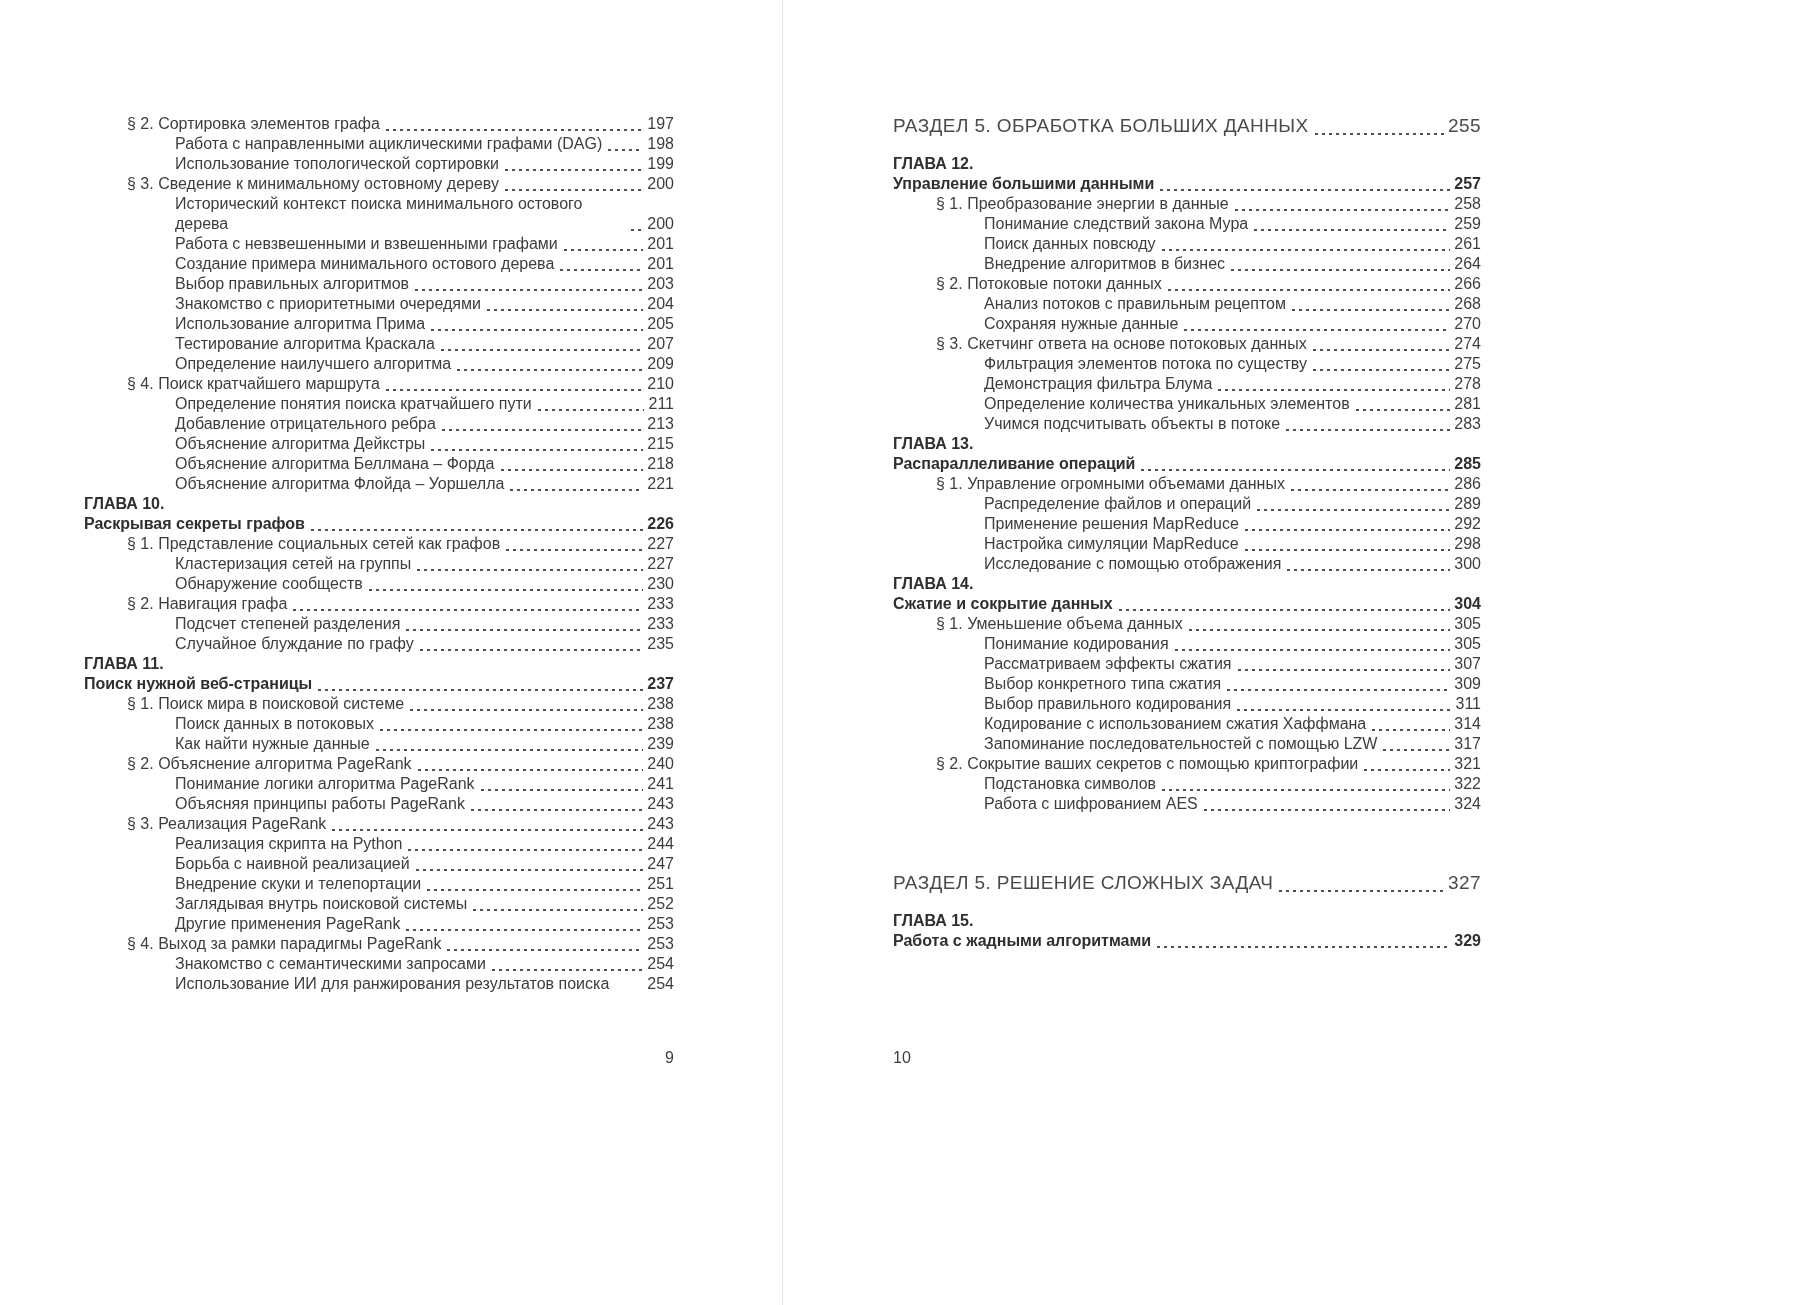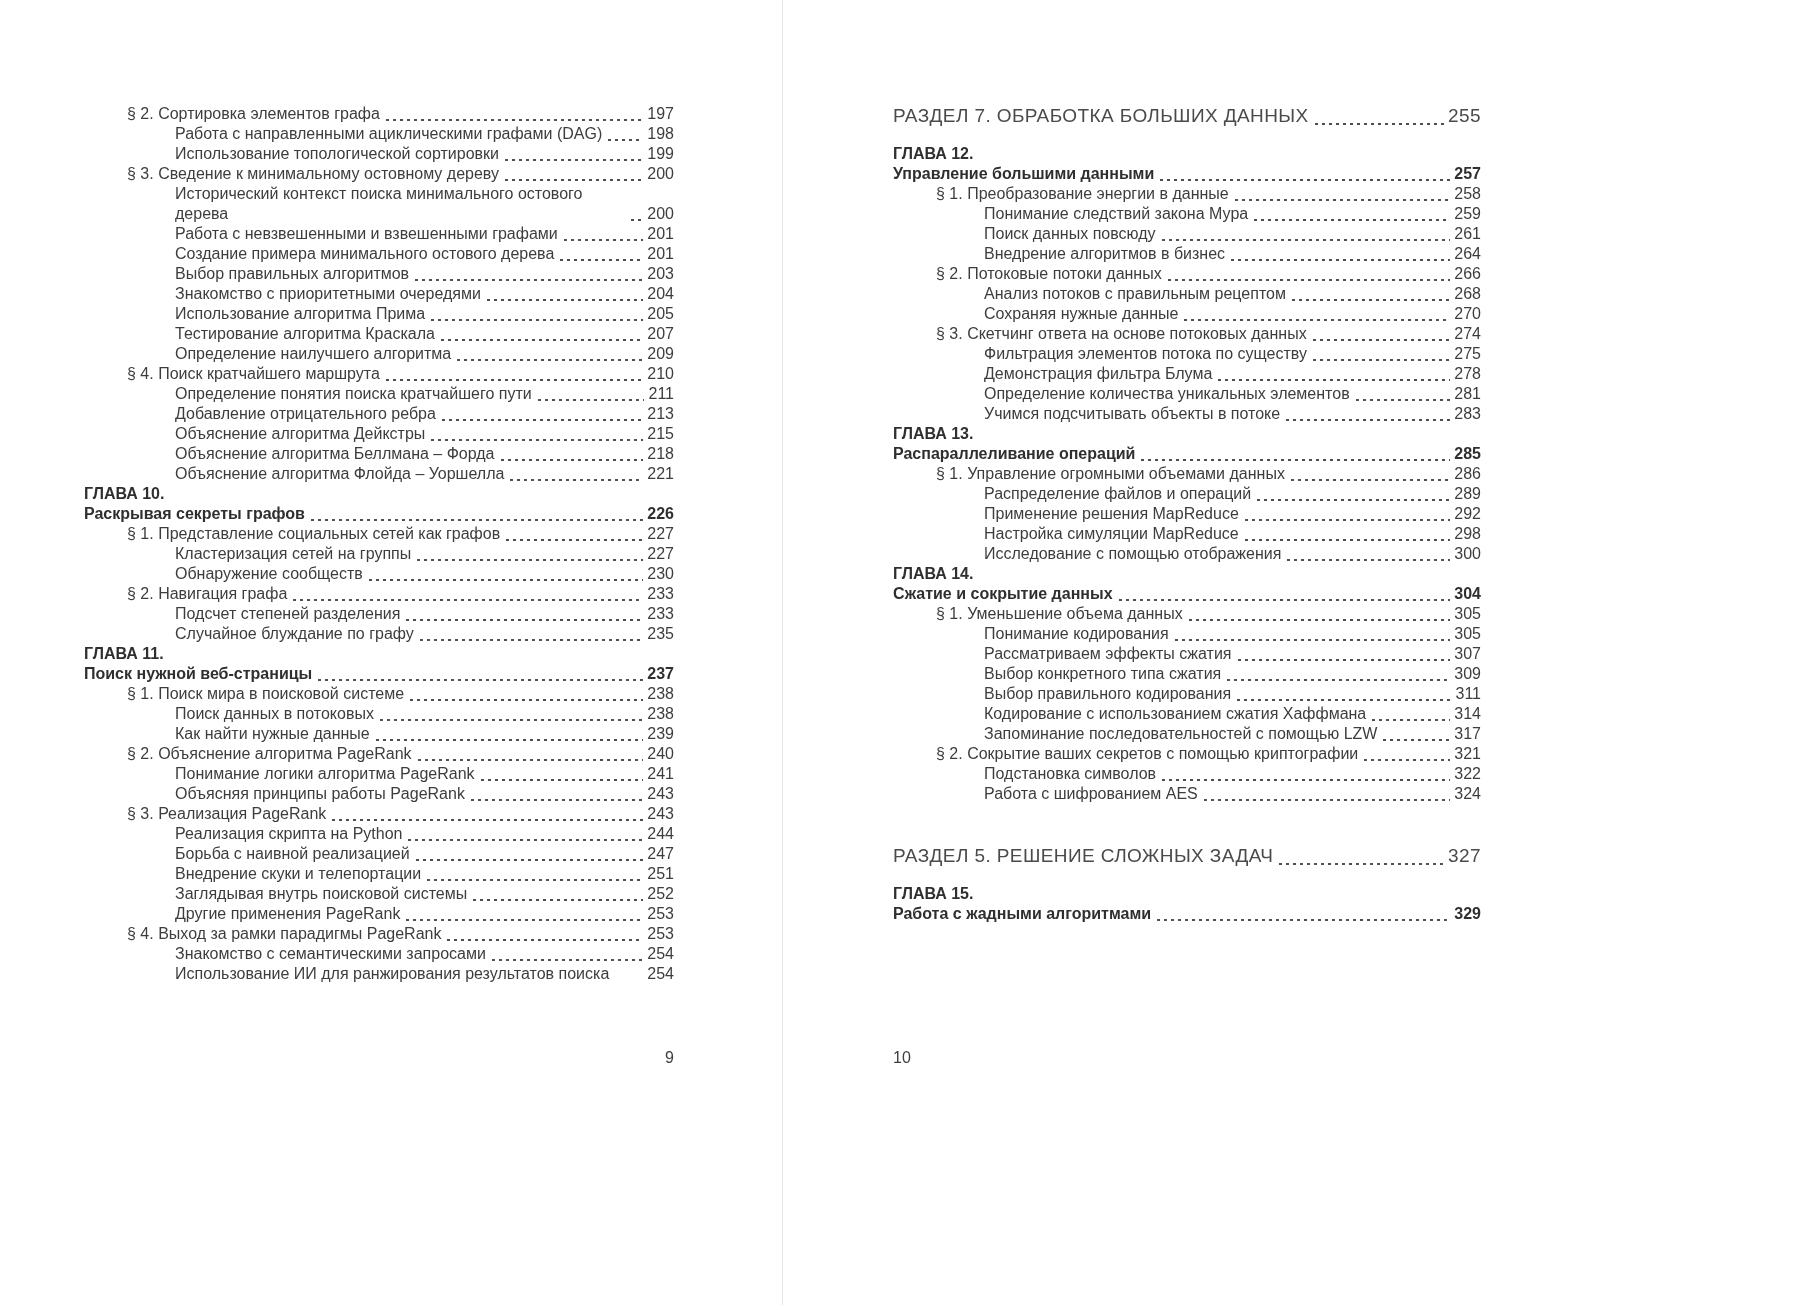--- a/index.html
+++ b/index.html
@@ -8,37 +8,37 @@
     width: 1795px; height: 1305px;
     position: relative; overflow: hidden;
     font-family: "Liberation Sans", sans-serif;
     color: #3d3d3d;
   }
   .spread { position: absolute; inset: 0; }
   .page-divider {
     position: absolute; left: 782px; top: 0;
     width: 1px; height: 1305px; background: #e7e7e7;
   }
-  .page { position: absolute; top: 6px; padding-top: 98px; }
+  .page { position: absolute; top: 16px; padding-top: 98px; }
   .page-left  { left: 84px;  width: 590px; }
   .page-right { left: 893px; width: 588px; }
 
   .row {
     display: flex; align-items: flex-end;
     font-size: 16px; line-height: 20px;
     color: #3d3d3d;
   }
   .row-p1 { padding-left: 43px; }
   .row-p2 { padding-left: 91px; }
   .row-chapter, .row-title { font-weight: bold; color: #2f2f2f; }
   .row-chapter { }
   .row-section {
     font-size: 19px; line-height: 24px;
     letter-spacing: 0.4px; color: #4a4a4a;
-    margin-top: 40px; margin-bottom: 16px;
+    margin-top: 57px; margin-bottom: 16px;
   }
   .row-section:first-child { margin-top: 0; }
 
   .label { flex: 0 1 auto; }
   .dots {
     flex: 1 0 14px; height: 14px; margin: 0 4px;
     background-image: radial-gradient(circle, #4f4f4f 1.15px, transparent 1.35px);
     background-size: 7px 4px;
     background-repeat: repeat-x;
     background-position: left bottom 2px;
@@ -268,21 +268,21 @@
       </div>
       <div class="row row-p2">
         <span class="label">Использование ИИ для ранжирования результатов поиска</span>
         <span class="dots no-dots"></span>
         <span class="pnum">254</span>
       </div>
     </div>
 
   <div class="page page-right">
       <div class="row row-section">
-        <span class="label">РАЗДЕЛ 7. ОБРАБОТКА БОЛЬШИХ ДАННЫХ</span>
+        <span class="label">РАЗДЕЛ 5. ОБРАБОТКА БОЛЬШИХ ДАННЫХ</span>
         <span class="dots"></span>
         <span class="pnum">255</span>
       </div>
       <div class="row row-chapter">
         <span class="label">ГЛАВА 12.</span>
       </div>
       <div class="row row-title">
         <span class="label">Управление большими данными</span>
         <span class="dots"></span>
         <span class="pnum">257</span>

